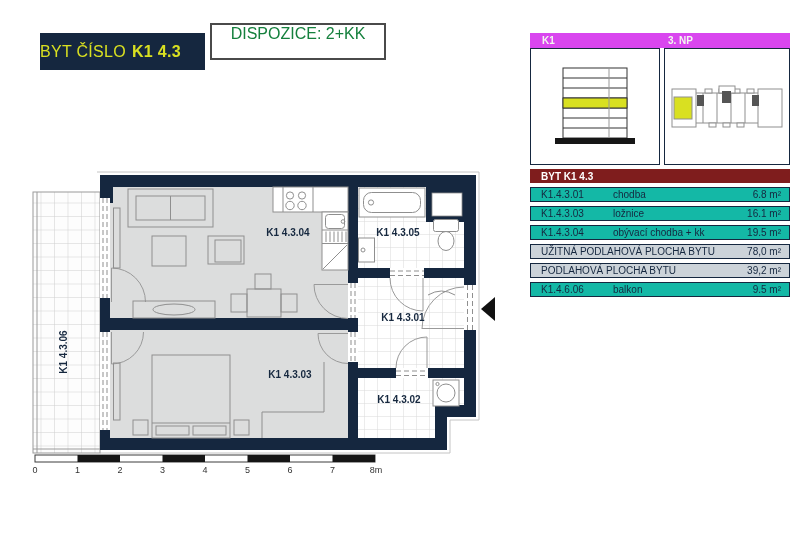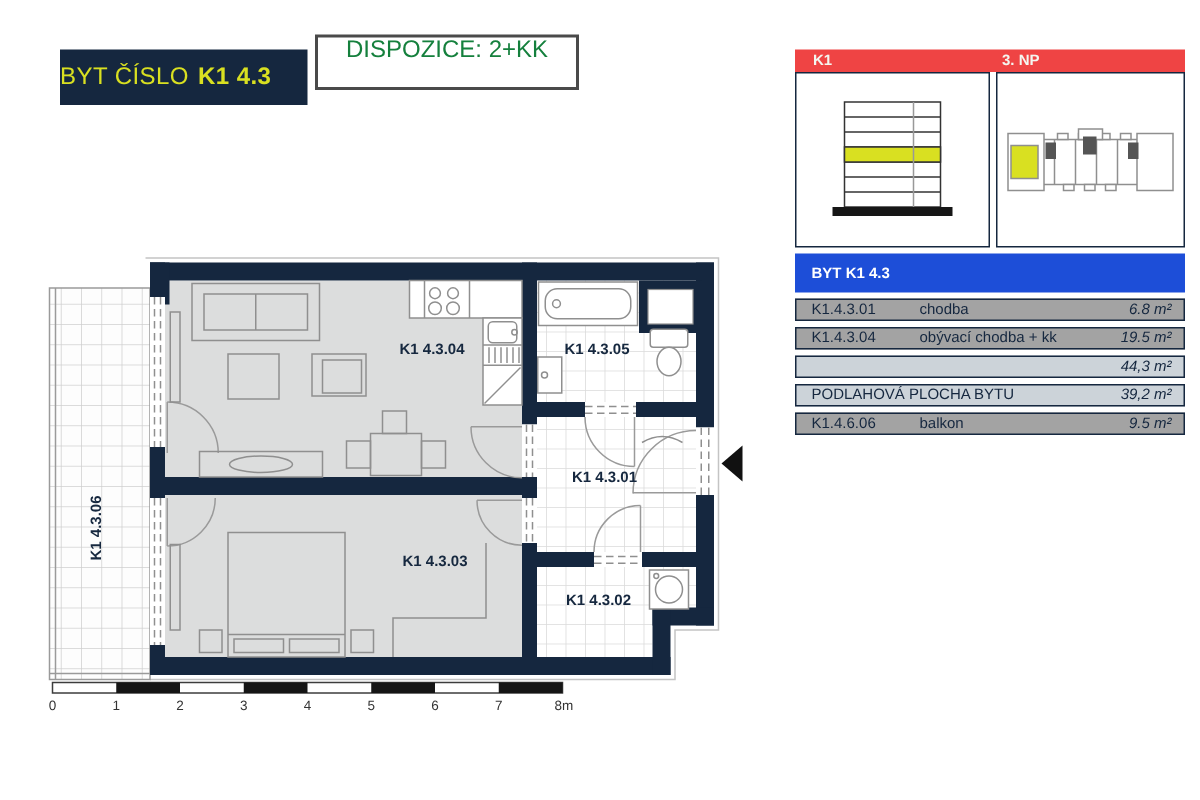--- a/index.html
+++ b/index.html
@@ -6,34 +6,34 @@
   body{width:800px;height:533px;position:relative;font-family:"Liberation Sans",sans-serif;overflow:hidden;}
   .abs{position:absolute;}
   
   .badge{left:40px;top:33px;width:165px;height:37px;background:#15273f;color:#d9e021;
          display:flex;align-items:center;justify-content:flex-start;font-size:16px;letter-spacing:.3px;}
   .badge .unit{font-weight:bold;margin-left:6px;}
   .layout-box{left:210px;top:23px;width:176px;height:37px;border:2px solid #4a4a4a;box-sizing:border-box;
          display:flex;align-items:flex-start;justify-content:center;font-size:16px;color:#15803d;background:#fff;}
   
   .panel{left:530px;top:33px;width:260px;}
-  .panel-head{height:15px;background:#ef4444;color:#f4f6f0;font-size:10px;font-weight:bold;position:relative;}
+  .panel-head{height:15px;background:#d946ef;color:#f4f6f0;font-size:10px;font-weight:bold;position:relative;}
   .panel-head .ph-k1{position:absolute;left:12px;top:2px;}
   .panel-head .ph-np{position:absolute;left:138px;top:2px;}
   .cells{display:flex;gap:4px;}
   .cell{height:117px;background:#fff;border:1.5px solid #15273f;box-sizing:border-box;}
   .cell.left{width:130px;}
   .cell.right{width:126px;}
-  .tbl-title{margin-top:4px;height:26px;background:#1d4ed8;color:#fff;font-size:10px;font-weight:bold;
+  .tbl-title{margin-top:4px;height:14px;background:#7f1d1d;color:#fff;font-size:10px;font-weight:bold;
              display:flex;align-items:center;padding-left:11px;}
-  .row{margin-top:4px;height:15px;border:1px solid #15273f;box-sizing:border-box;background:#a3a3a3;
+  .row{margin-top:4px;height:15px;border:1px solid #15273f;box-sizing:border-box;background:#14b8a6;
        display:flex;align-items:center;font-size:10px;color:#15273f;}
   .row .code{width:72px;padding-left:10px;}
   .row .name{flex:1;}
-  .row .area{padding-right:8px;margin-left:auto;font-style:italic;}
+  .row .area{padding-right:8px;margin-left:auto;}
   .row.sum{background:#ccd3d9;}
   .row.sum .label{flex:1;padding-left:10px;}
   svg{display:block;}
   svg text{font-family:"Liberation Sans",sans-serif;}
   .room-label{font-size:10px;font-weight:600;fill:#16283f;}
   .tick{font-size:9px;fill:#333;}
 </style>
 </head>
 <body>
 
@@ -279,27 +279,33 @@
   <div class="tbl-title">
     <span>BYT K1 4.3</span>
   </div>
 
   <div class="row">
     <span class="code">K1.4.3.01</span>
     <span class="name">chodba</span>
     <span class="area">6.8 m²</span>
   </div>
   <div class="row">
+    <span class="code">K1.4.3.03</span>
+    <span class="name">ložnice</span>
+    <span class="area">16.1 m²</span>
+  </div>
+  <div class="row">
     <span class="code">K1.4.3.04</span>
     <span class="name">obývací chodba + kk</span>
     <span class="area">19.5 m²</span>
   </div>
 
   <div class="row sum">
-    <span class="area">44,3 m²</span>
+    <span class="label">UŽITNÁ PODLAHOVÁ PLOCHA BYTU</span>
+    <span class="area">78,0 m²</span>
   </div>
   <div class="row sum">
     <span class="label">PODLAHOVÁ PLOCHA BYTU</span>
     <span class="area">39,2 m²</span>
   </div>
 
   <div class="row">
     <span class="code">K1.4.6.06</span>
     <span class="name">balkon</span>
     <span class="area">9.5 m²</span>

